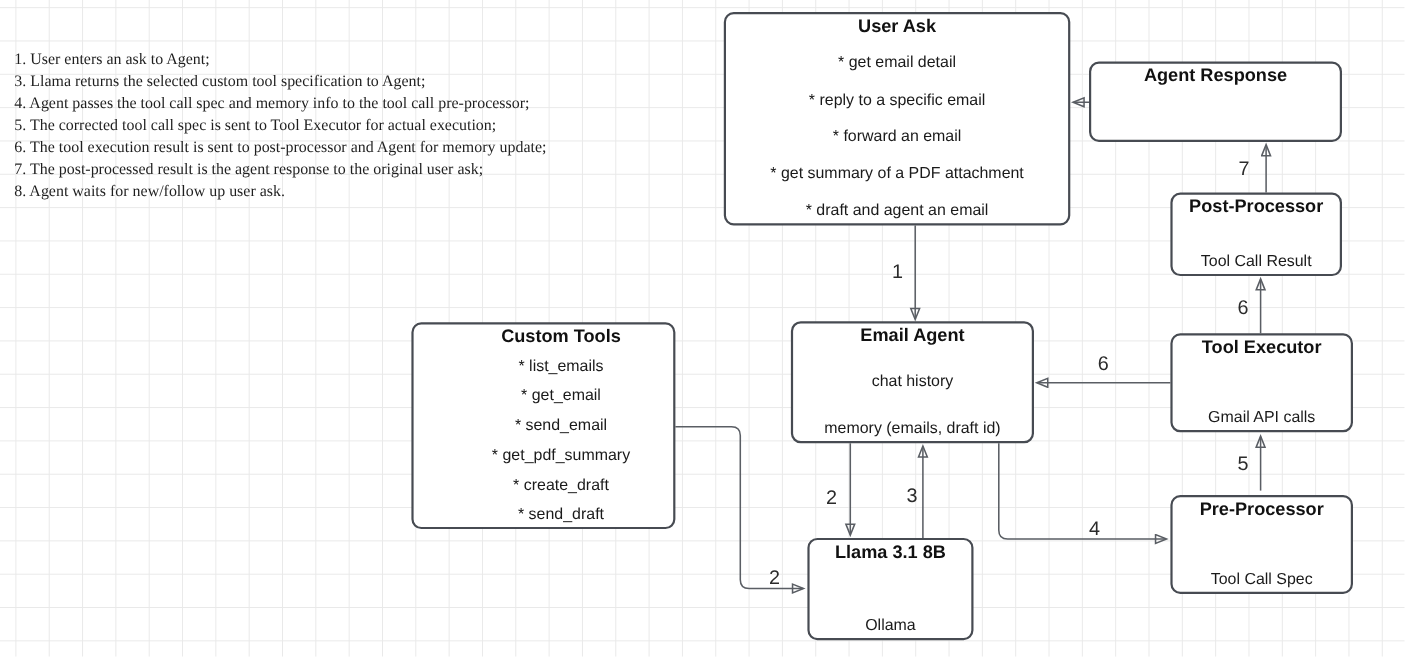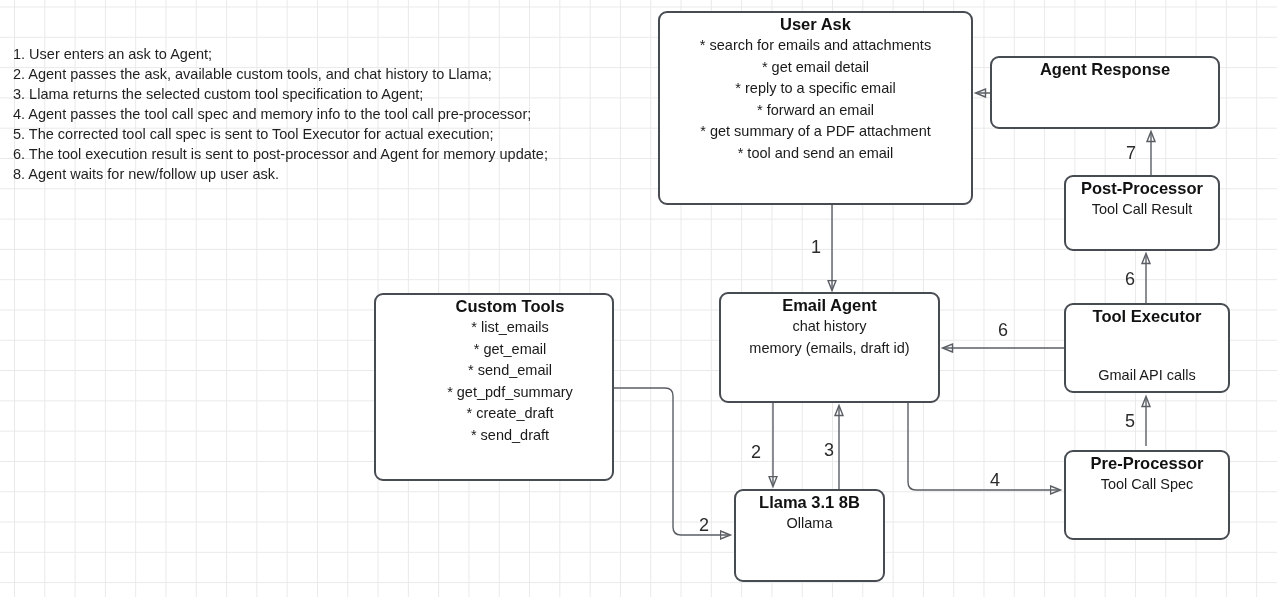--- a/index.html
+++ b/index.html
@@ -22,31 +22,32 @@
   }
 
   .notes {
     position: absolute;
     left: 13px;
     top: 44px;
     font-size: 14.5px;
     line-height: 20px;
     color: #1f1f1f;
     white-space: nowrap;
+    font-family: Liberation Serif, serif;
   }
 
   .node {
     position: absolute;
     box-sizing: border-box;
     background: #ffffff;
     border: 2px solid #474b52;
     border-radius: 9px;
     display: flex;
     flex-direction: column;
-    justify-content: flex-start;
+    justify-content: space-between;
     align-items: center;
     text-align: center;
     color: #1a1a1a;
     font-size: 14.5px;
     line-height: 21.5px;
   }
   .node .title {
     font-weight: bold;
     font-size: 16.5px;
     line-height: 22px;
@@ -73,25 +74,25 @@
     line-height: 18px;
   }
 </style>
 </head>
 <body>
 
 <div class="canvas">
 
   <div class="notes">
     <div>1. User enters an ask to Agent;</div>
-    <div>2. Agent passes the ask, available custom tools, and chat history to Llama;</div>
     <div>3. Llama returns the selected custom tool specification to Agent;</div>
     <div>4. Agent passes the tool call spec and memory info to the tool call pre-processor;</div>
     <div>5. The corrected tool call spec is sent to Tool Executor for actual execution;</div>
     <div>6. The tool execution result is sent to post-processor and Agent for memory update;</div>
+    <div>7. The post-processed result is the agent response to the original user ask;</div>
     <div>8. Agent waits for new/follow up user ask.</div>
   </div>
 
   <svg class="edges" width="1277" height="597">
     <defs>
       <marker id="arrow" markerUnits="userSpaceOnUse" markerWidth="14" markerHeight="12" refX="10.5" refY="5" orient="auto">
         <path d="M1,1 L11,5 L1,9 z" fill="#5a5e64" stroke="none"></path>
       </marker>
     </defs>
     <line x1="832" y1="205" x2="832" y2="290" marker-end="url(#arrow)"></line>
@@ -112,26 +113,25 @@
   <div class="edge-label" style="left:829px; top:450px;">3</div>
   <div class="edge-label" style="left:995px; top:480px;">4</div>
   <div class="edge-label" style="left:1130px; top:421px;">5</div>
   <div class="edge-label" style="left:1130px; top:279px;">6</div>
   <div class="edge-label" style="left:1003px; top:330px;">6</div>
   <div class="edge-label" style="left:1131px; top:153px;">7</div>
   <div class="edge-label" style="left:1009px; top:73px;">8</div>
 
   <div class="node" style="left:658px; top:11px; width:315px; height:194px;">
     <div class="title">User Ask</div>
-    <div>* search for emails and attachments</div>
     <div>* get email detail</div>
     <div>* reply to a specific email</div>
     <div>* forward an email</div>
     <div>* get summary of a PDF attachment</div>
-    <div>* tool and send an email</div>
+    <div>* draft and agent an email</div>
   </div>
 
   <div class="node" style="left:990px; top:56px; width:230px; height:73px;">
     <div class="title">Agent Response</div>
   </div>
 
   <div class="node" style="left:1064px; top:175px; width:156px; height:76px;">
     <div class="title">Post-Processor</div>
     <div>Tool Call Result</div>
   </div>

